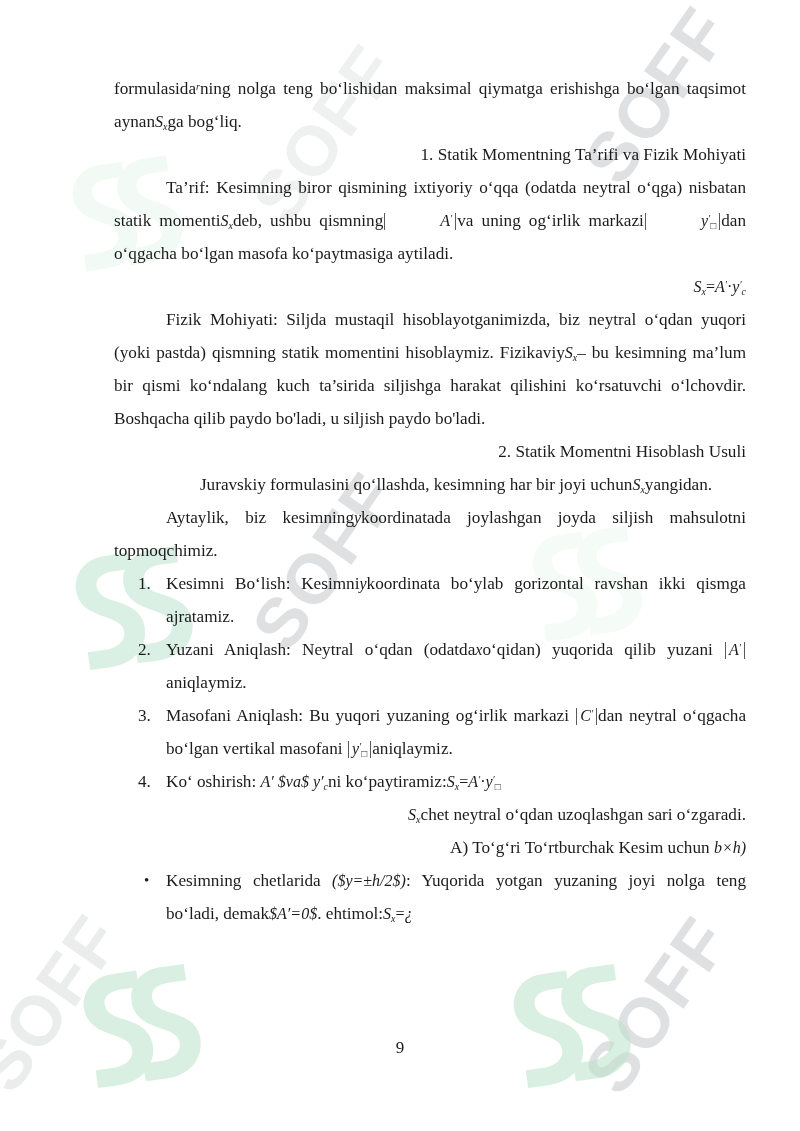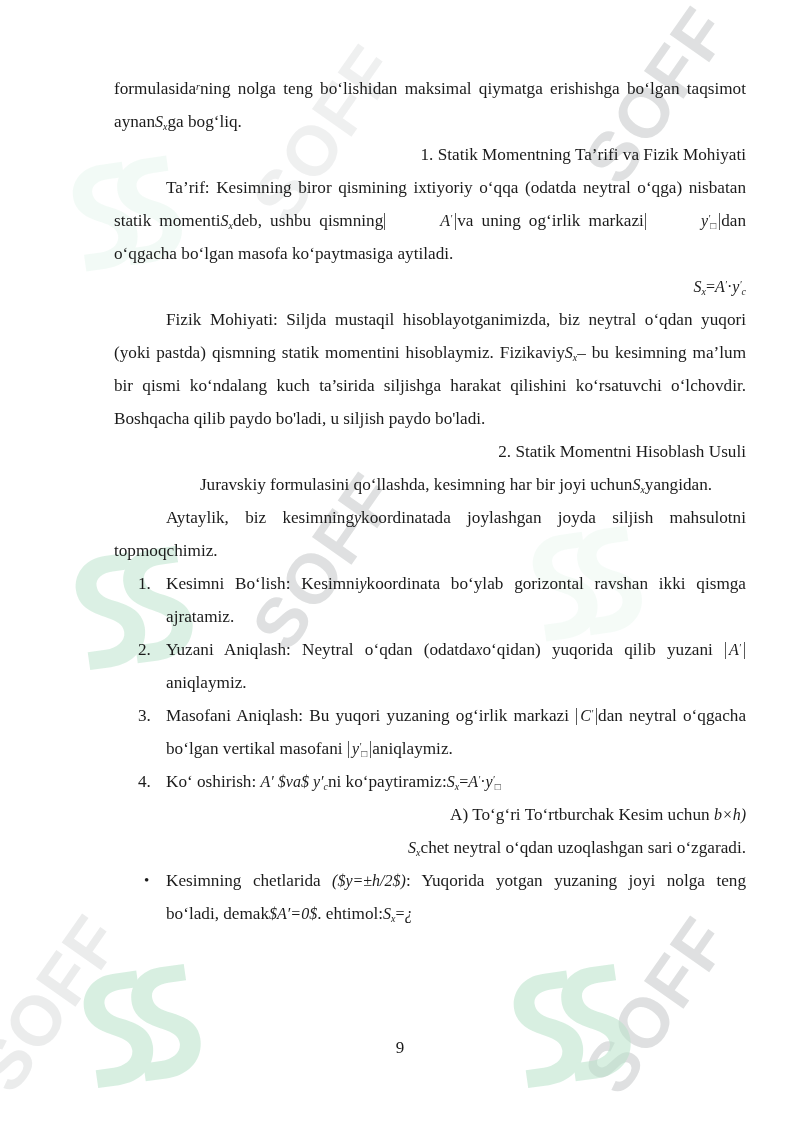--- a/index.html
+++ b/index.html
@@ -243,23 +243,23 @@
       <li><span>Kesimni Bo‘lish: Kesimni</span><span class="inl">y</span><span>koordinata bo‘ylab gorizontal ravshan ikki qismga ajratamiz.</span></li>
 
       <li><span>Yuzani Aniqlash: Neytral o‘qdan (odatda</span><span class="inl">x</span><span>o‘qidan) yuqorida qilib yuzani</span> <span class="m mbox"><span>A</span><sup>′</sup></span><span>aniqlaymiz.</span></li>
 
       <li><span>Masofani Aniqlash: Bu yuqori yuzaning og‘irlik markazi</span> <span class="m mbox"><span>C</span><sup>′</sup></span><span>dan neytral o‘qgacha bo‘lgan vertikal masofani</span> <span class="m mbox"><span>y</span><sup>′</sup><sub>□</sub></span><span>aniqlaymiz.</span></li>
 
       <li><span>Ko‘ oshirish:</span> <span class="m"><span>A′ $va$ y′</span><sub>c</sub></span><span>ni ko‘paytiramiz:</span><span class="m"><span>S</span><sub>x</sub><span class="up">=</span><span>A</span><sup>′</sup><span class="up">·</span><span>y</span><sup>′</sup><sub>□</sub></span></li>
     </ol>
 
 
+    <p class="sub-head"><span class="m"><span>S</span><sub>x</sub></span><span>chet neytral o‘qdan uzoqlashgan sari o‘zgaradi.</span></p>
+
     <p class="sub-head"><span>A) To‘g‘ri To‘rtburchak Kesim uchun</span> <span class="m">b×h)</span></p>
-
-    <p class="sub-head"><span class="m"><span>S</span><sub>x</sub></span><span>chet neytral o‘qdan uzoqlashgan sari o‘zgaradi.</span></p>
 
     <ul class="bullets">
       <li><span>Kesimning chetlarida</span> <span class="m">($y=±h/2$)</span><span>: Yuqorida yotgan yuzaning joyi nolga teng bo‘ladi, demak</span><span class="m">$A′=0$</span><span>. ehtimol:</span><span class="m"><span>S</span><sub>x</sub><span class="up">=</span><span>¿</span></span></li>
     </ul>
 
   </div>
 
   <div id="page-number">9</div>
 </div>
 

